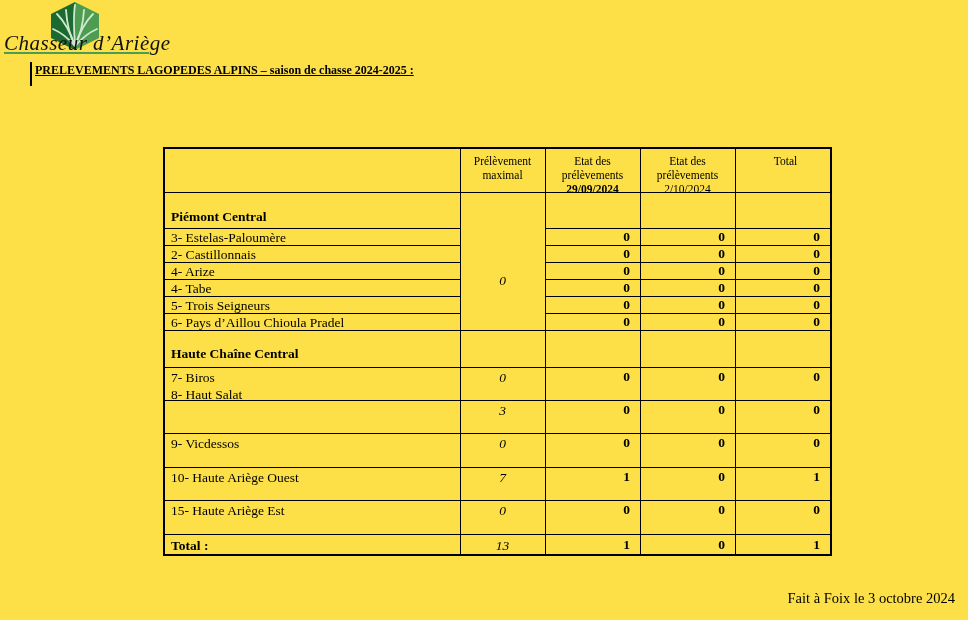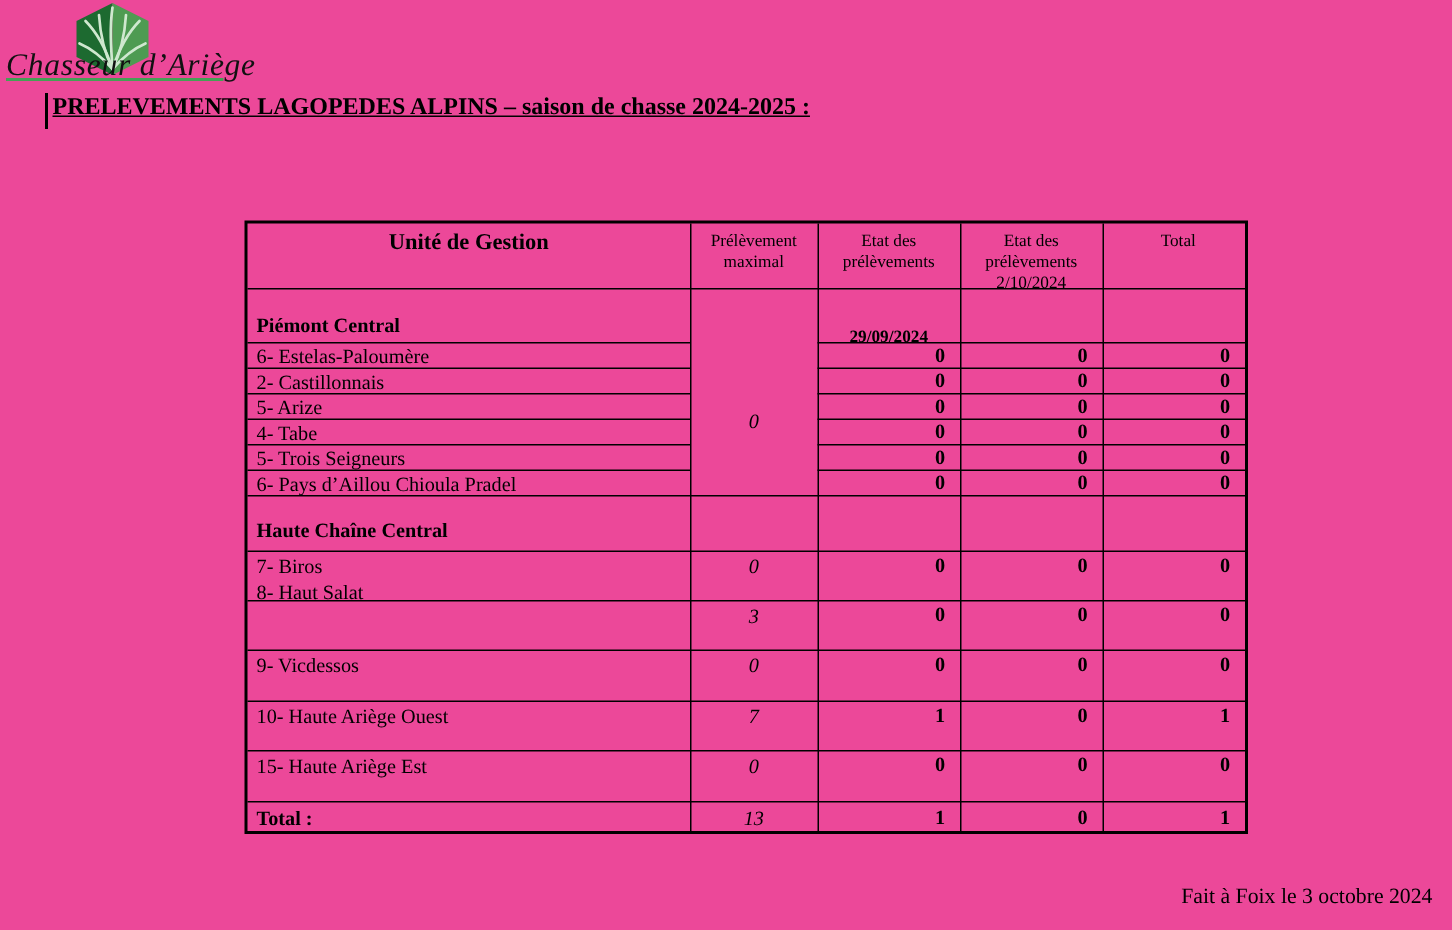--- a/index.html
+++ b/index.html
@@ -1,30 +1,30 @@
 <!DOCTYPE html>
 <html><head>
 <meta charset="utf-8">
 <style>
   html,body{margin:0;padding:0;background:#ffffff;}
   #page{
-    position:relative;width:968px;height:620px;background:#ec4899;overflow:hidden;
+    position:relative;width:968px;height:620px;background:#fde047;overflow:hidden;
     font-family:"Liberation Serif","DejaVu Serif",serif;color:#000;
   }
   .abs{position:absolute;}
   
   #logo-underline{position:absolute;left:4px;top:52px;width:145px;height:2px;}
   #logo-text{
     position:absolute;left:4px;top:31px;width:160px;
     font-style:italic;font-size:21px;color:#111;letter-spacing:0.5px;white-space:nowrap;
   }
   
   #title-cursor{position:absolute;left:30px;top:62px;width:2px;height:24px;background:#000;}
   #doc-title{
-    position:absolute;left:35px;top:63px;font-size:16px;font-weight:bold;
+    position:absolute;left:35px;top:63px;font-size:12px;font-weight:bold;
     text-decoration:underline;white-space:nowrap;
   }
   #doc-subtitle{
     position:absolute;left:0px;top:106px;width:930px;text-align:center;
     font-size:15px;font-weight:bold;white-space:nowrap;
   }
   
   #tbl{
     position:absolute;left:163px;top:147px;width:669px;height:409px;
     border:2px solid #000;box-sizing:border-box;
@@ -90,51 +90,50 @@
     <div class="hline" style="left:380px;top:96px;width:285px;"></div>
     <div class="hline" style="left:0;top:113px;width:295px;"></div>
     <div class="hline" style="left:380px;top:113px;width:285px;"></div>
     <div class="hline" style="left:0;top:130px;width:295px;"></div>
     <div class="hline" style="left:380px;top:130px;width:285px;"></div>
     <div class="hline" style="left:0;top:147px;width:295px;"></div>
     <div class="hline" style="left:380px;top:147px;width:285px;"></div>
     <div class="hline" style="left:0;top:164px;width:295px;"></div>
     <div class="hline" style="left:380px;top:164px;width:285px;"></div>
 
-    <div class="cell hdr-big" style="left:0;top:5px;width:295px;">Unité de Gestion</div>
     <div class="cell hdr" style="left:295px;top:5px;width:85px;">
       <div>Prélèvement</div>
       <div>maximal</div>
     </div>
     <div class="cell hdr" style="left:380px;top:5px;width:95px;">
       <div>Etat des</div>
       <div>prélèvements</div>
-      <div style="font-weight:bold;margin-top:36px;">29/09/2024</div>
+      <div style="font-weight:bold;">29/09/2024</div>
     </div>
     <div class="cell hdr" style="left:475px;top:5px;width:95px;">
       <div>Etat des</div>
       <div>prélèvements</div>
       <div>2/10/2024</div>
     </div>
     <div class="cell hdr" style="left:570px;top:5px;width:101px;">Total</div>
 
     <div class="cell sec" style="left:6px;top:60px;">Piémont Central</div>
     <div class="cell maxval" style="left:295px;top:124px;width:85px;">0</div>
 
-    <div class="cell rowname" style="left:6px;top:81px;">6- Estelas-Paloumère</div>
+    <div class="cell rowname" style="left:6px;top:81px;">3- Estelas-Paloumère</div>
     <div class="cell val" style="left:380px;top:80px;width:85px;">0</div>
     <div class="cell val" style="left:475px;top:80px;width:85px;">0</div>
     <div class="cell val" style="left:570px;top:80px;width:85px;">0</div>
 
     <div class="cell rowname" style="left:6px;top:98px;">2- Castillonnais</div>
     <div class="cell val" style="left:380px;top:97px;width:85px;">0</div>
     <div class="cell val" style="left:475px;top:97px;width:85px;">0</div>
     <div class="cell val" style="left:570px;top:97px;width:85px;">0</div>
 
-    <div class="cell rowname" style="left:6px;top:115px;">5- Arize</div>
+    <div class="cell rowname" style="left:6px;top:115px;">4- Arize</div>
     <div class="cell val" style="left:380px;top:114px;width:85px;">0</div>
     <div class="cell val" style="left:475px;top:114px;width:85px;">0</div>
     <div class="cell val" style="left:570px;top:114px;width:85px;">0</div>
 
     <div class="cell rowname" style="left:6px;top:132px;">4- Tabe</div>
     <div class="cell val" style="left:380px;top:131px;width:85px;">0</div>
     <div class="cell val" style="left:475px;top:131px;width:85px;">0</div>
     <div class="cell val" style="left:570px;top:131px;width:85px;">0</div>
 
     <div class="cell rowname" style="left:6px;top:149px;">5- Trois Seigneurs</div>

